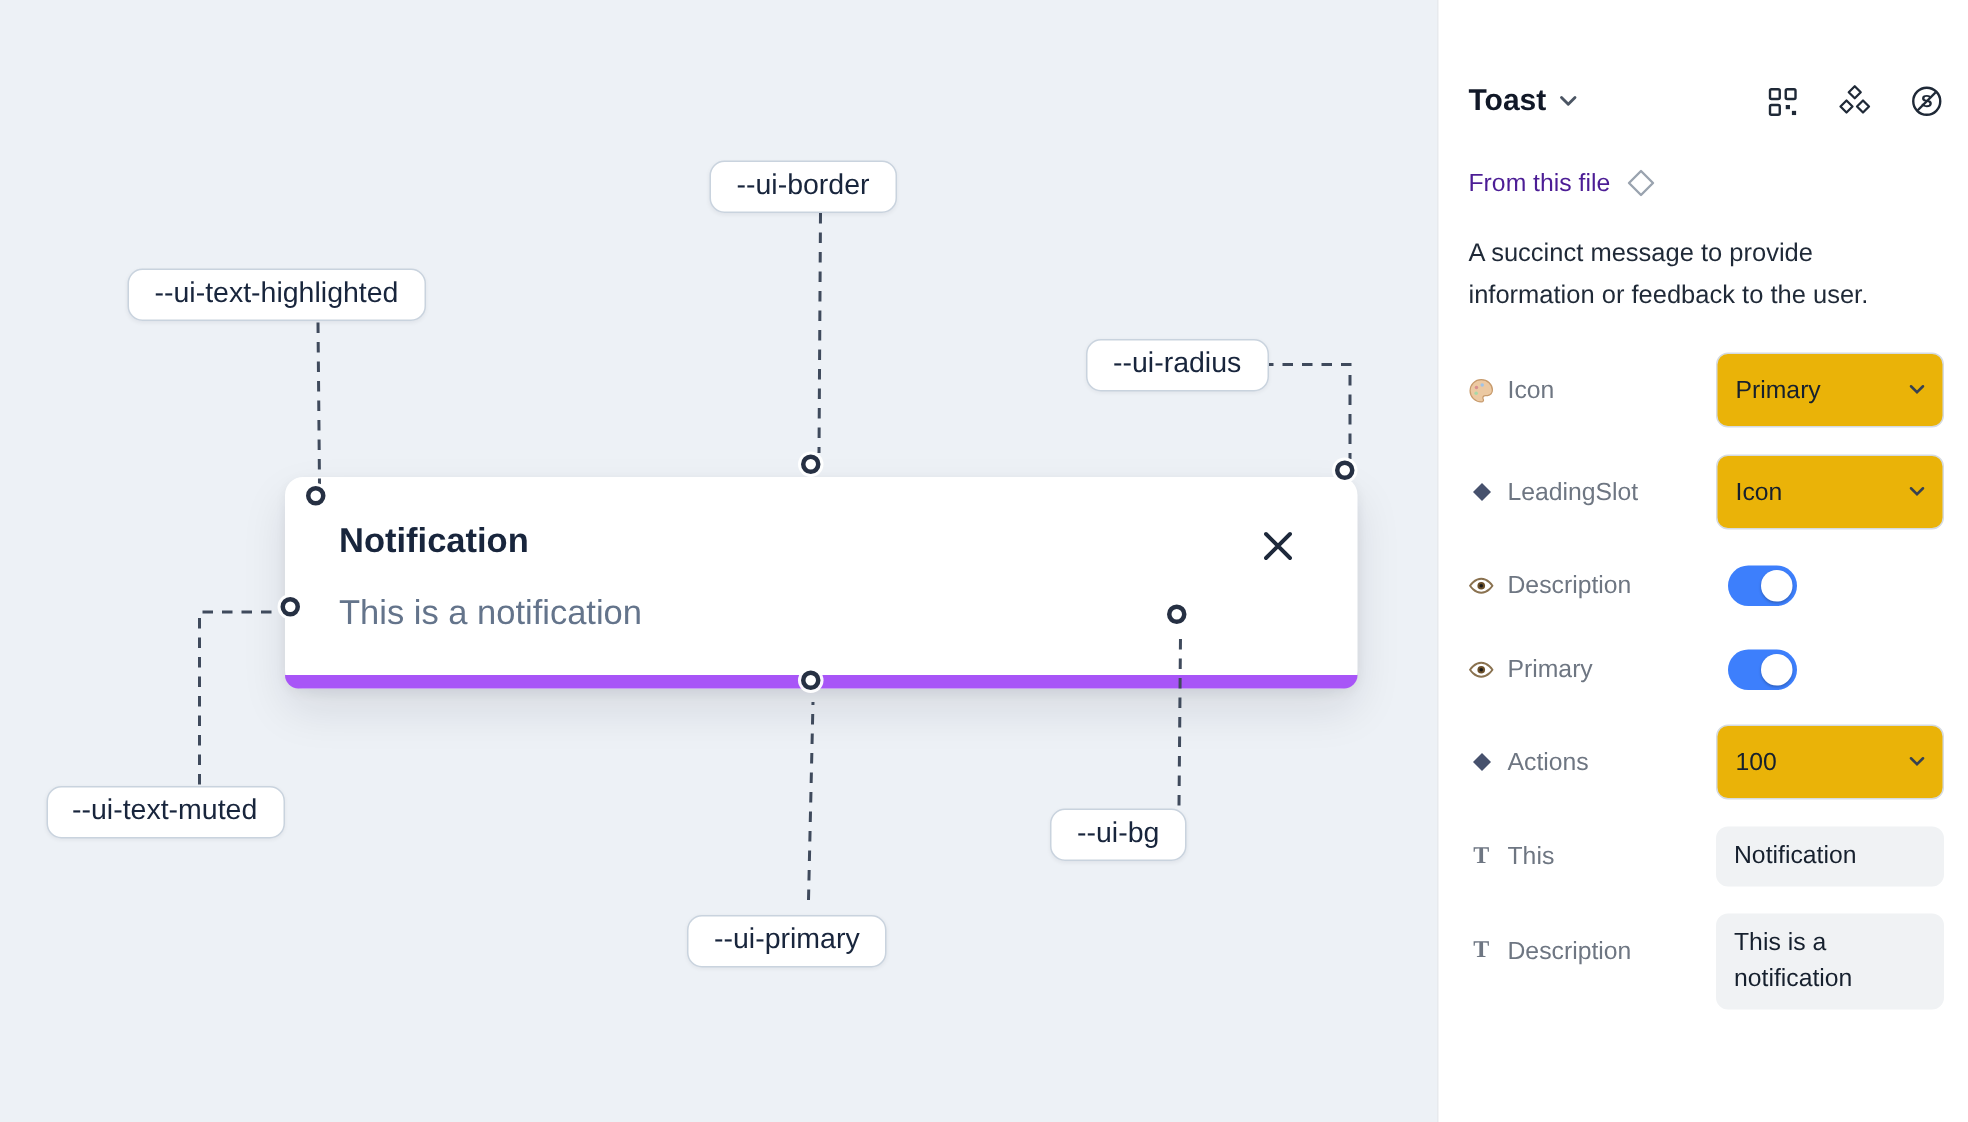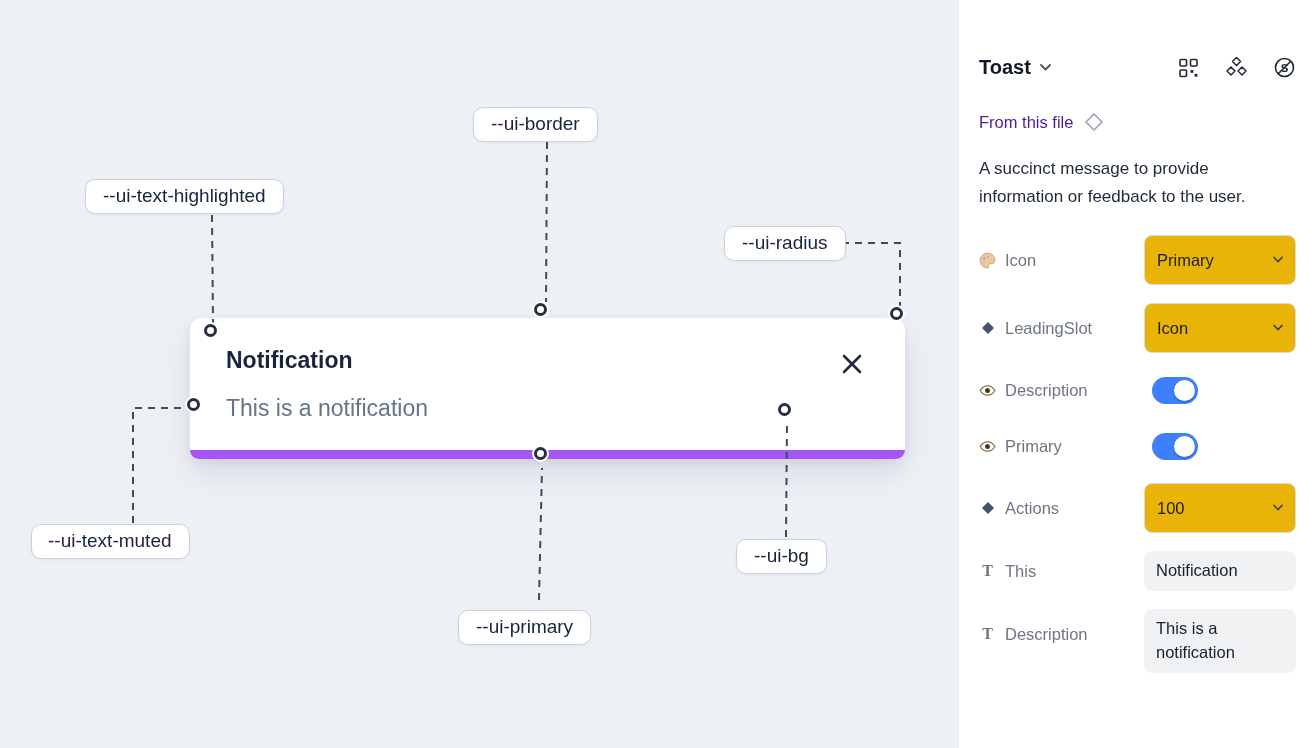--- a/index.html
+++ b/index.html
@@ -87,21 +87,21 @@
     <div class="dot" style="left:890px; top:307px;"></div>
     <div class="dot" style="left:187px; top:398px;"></div>
     <div class="dot" style="left:534px; top:447px;"></div>
     <div class="dot" style="left:778px; top:403px;"></div>
 
     <div class="pill" style="left:473px; top:107px;">--ui-border</div>
     <div class="pill" style="left:85px; top:179px;">--ui-text-highlighted</div>
     <div class="pill" style="left:724px; top:226px;">--ui-radius</div>
     <div class="pill" style="left:31px; top:524px;padding-left:16px;">--ui-text-muted</div>
     <div class="pill" style="left:458px; top:610px;">--ui-primary</div>
-    <div class="pill" style="left:736px; top:539px;">--ui-bg</div>
+    <div class="pill" style="left:700px; top:539px;">--ui-bg</div>
   </div>
 
   <aside class="panel">
 
     <div class="panel-header">
       <div class="panel-title-wrap">
         <span class="panel-title">Toast</span>
         <svg width="13" height="9" viewBox="0 0 13 9">
           <path d="M2 2l4.5 4.5L11 2" fill="none" stroke="#4b5563" stroke-width="1.9" stroke-linecap="round" stroke-linejoin="round"></path>
         </svg>

